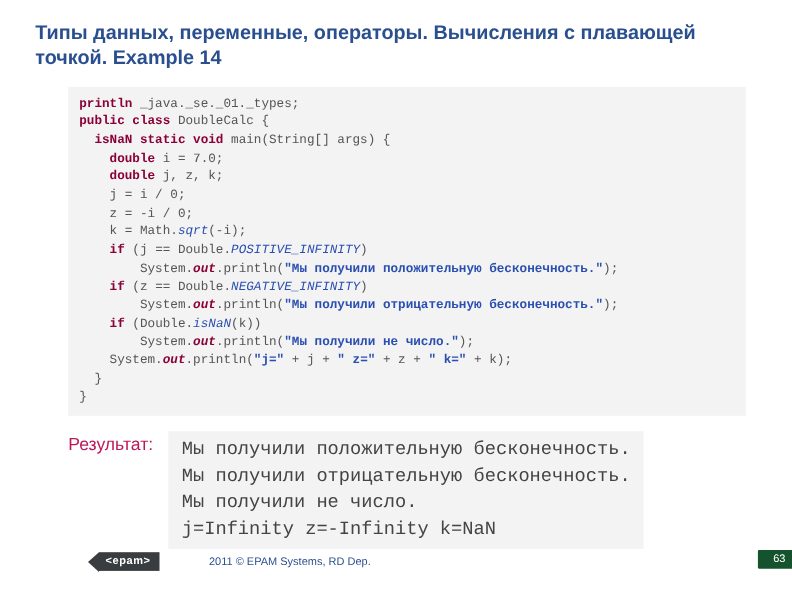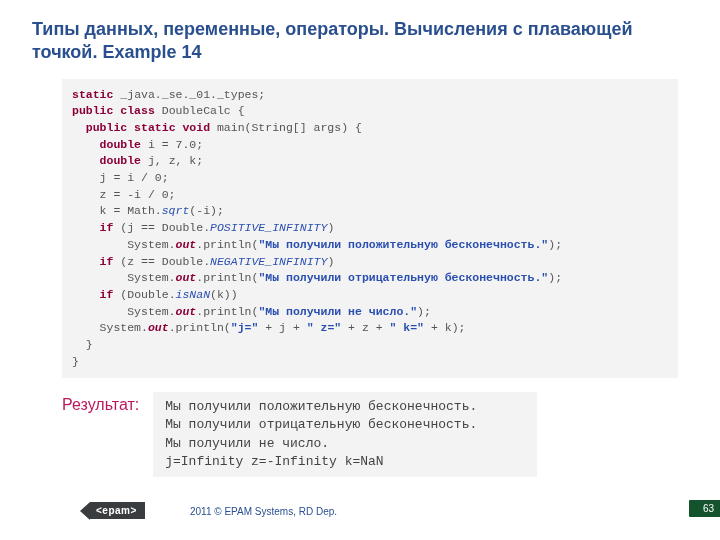--- a/index.html
+++ b/index.html
@@ -48,21 +48,21 @@
     gap: 14px;
   }
   .result-label {
     font-size: 16px;
     color: #be185d;
     padding-top: 4px;
   }
   .result-block {
     background: #f3f3f3;
     font-family: "Courier New", monospace;
-    font-size: 13px;
+    font-size: 17px;
     line-height: 1.4;
     padding: 6px 12px;
     color: #444;
     white-space: pre;
     flex: 0 0 auto;
     min-width: 360px;
   }
   .footer {
     position: absolute;
     left: 0;
@@ -109,23 +109,23 @@
     padding: 3px 14px;
     border-radius: 1px;
   }
 </style>
 </head>
 <body>
 
 <div class="slide">
   <div class="title">Типы данных, переменные, операторы. Вычисления с плавающей точкой. Example 14</div>
 
-  <div class="code-block"><span class="kw">static</span><span> _java._se._01._types;</span>
+  <div class="code-block"><span class="kw">println</span><span> _java._se._01._types;</span>
 <span class="kw">public class</span><span> DoubleCalc {</span>
-<span>  </span><span class="kw">public static void</span><span> main(String[] args) {</span>
+<span>  </span><span class="kw">isNaN static void</span><span> main(String[] args) {</span>
 <span>    </span><span class="kw">double</span><span> i = 7.0;</span>
 <span>    </span><span class="kw">double</span><span> j, z, k;</span>
 <span>    j = i / 0;</span>
 <span>    z = -i / 0;</span>
 <span>    k = Math.</span><span class="stat">sqrt</span><span>(-i);</span>
 <span>    </span><span class="kw">if</span><span> (j == Double.</span><span class="stat">POSITIVE_INFINITY</span><span>)</span>
 <span>        System.</span><span class="fld">out</span><span>.println(</span><span class="str">"Мы получили положительную бесконечность."</span><span>);</span>
 <span>    </span><span class="kw">if</span><span> (z == Double.</span><span class="stat">NEGATIVE_INFINITY</span><span>)</span>
 <span>        System.</span><span class="fld">out</span><span>.println(</span><span class="str">"Мы получили отрицательную бесконечность."</span><span>);</span>
 <span>    </span><span class="kw">if</span><span> (Double.</span><span class="stat">isNaN</span><span>(k))</span>

